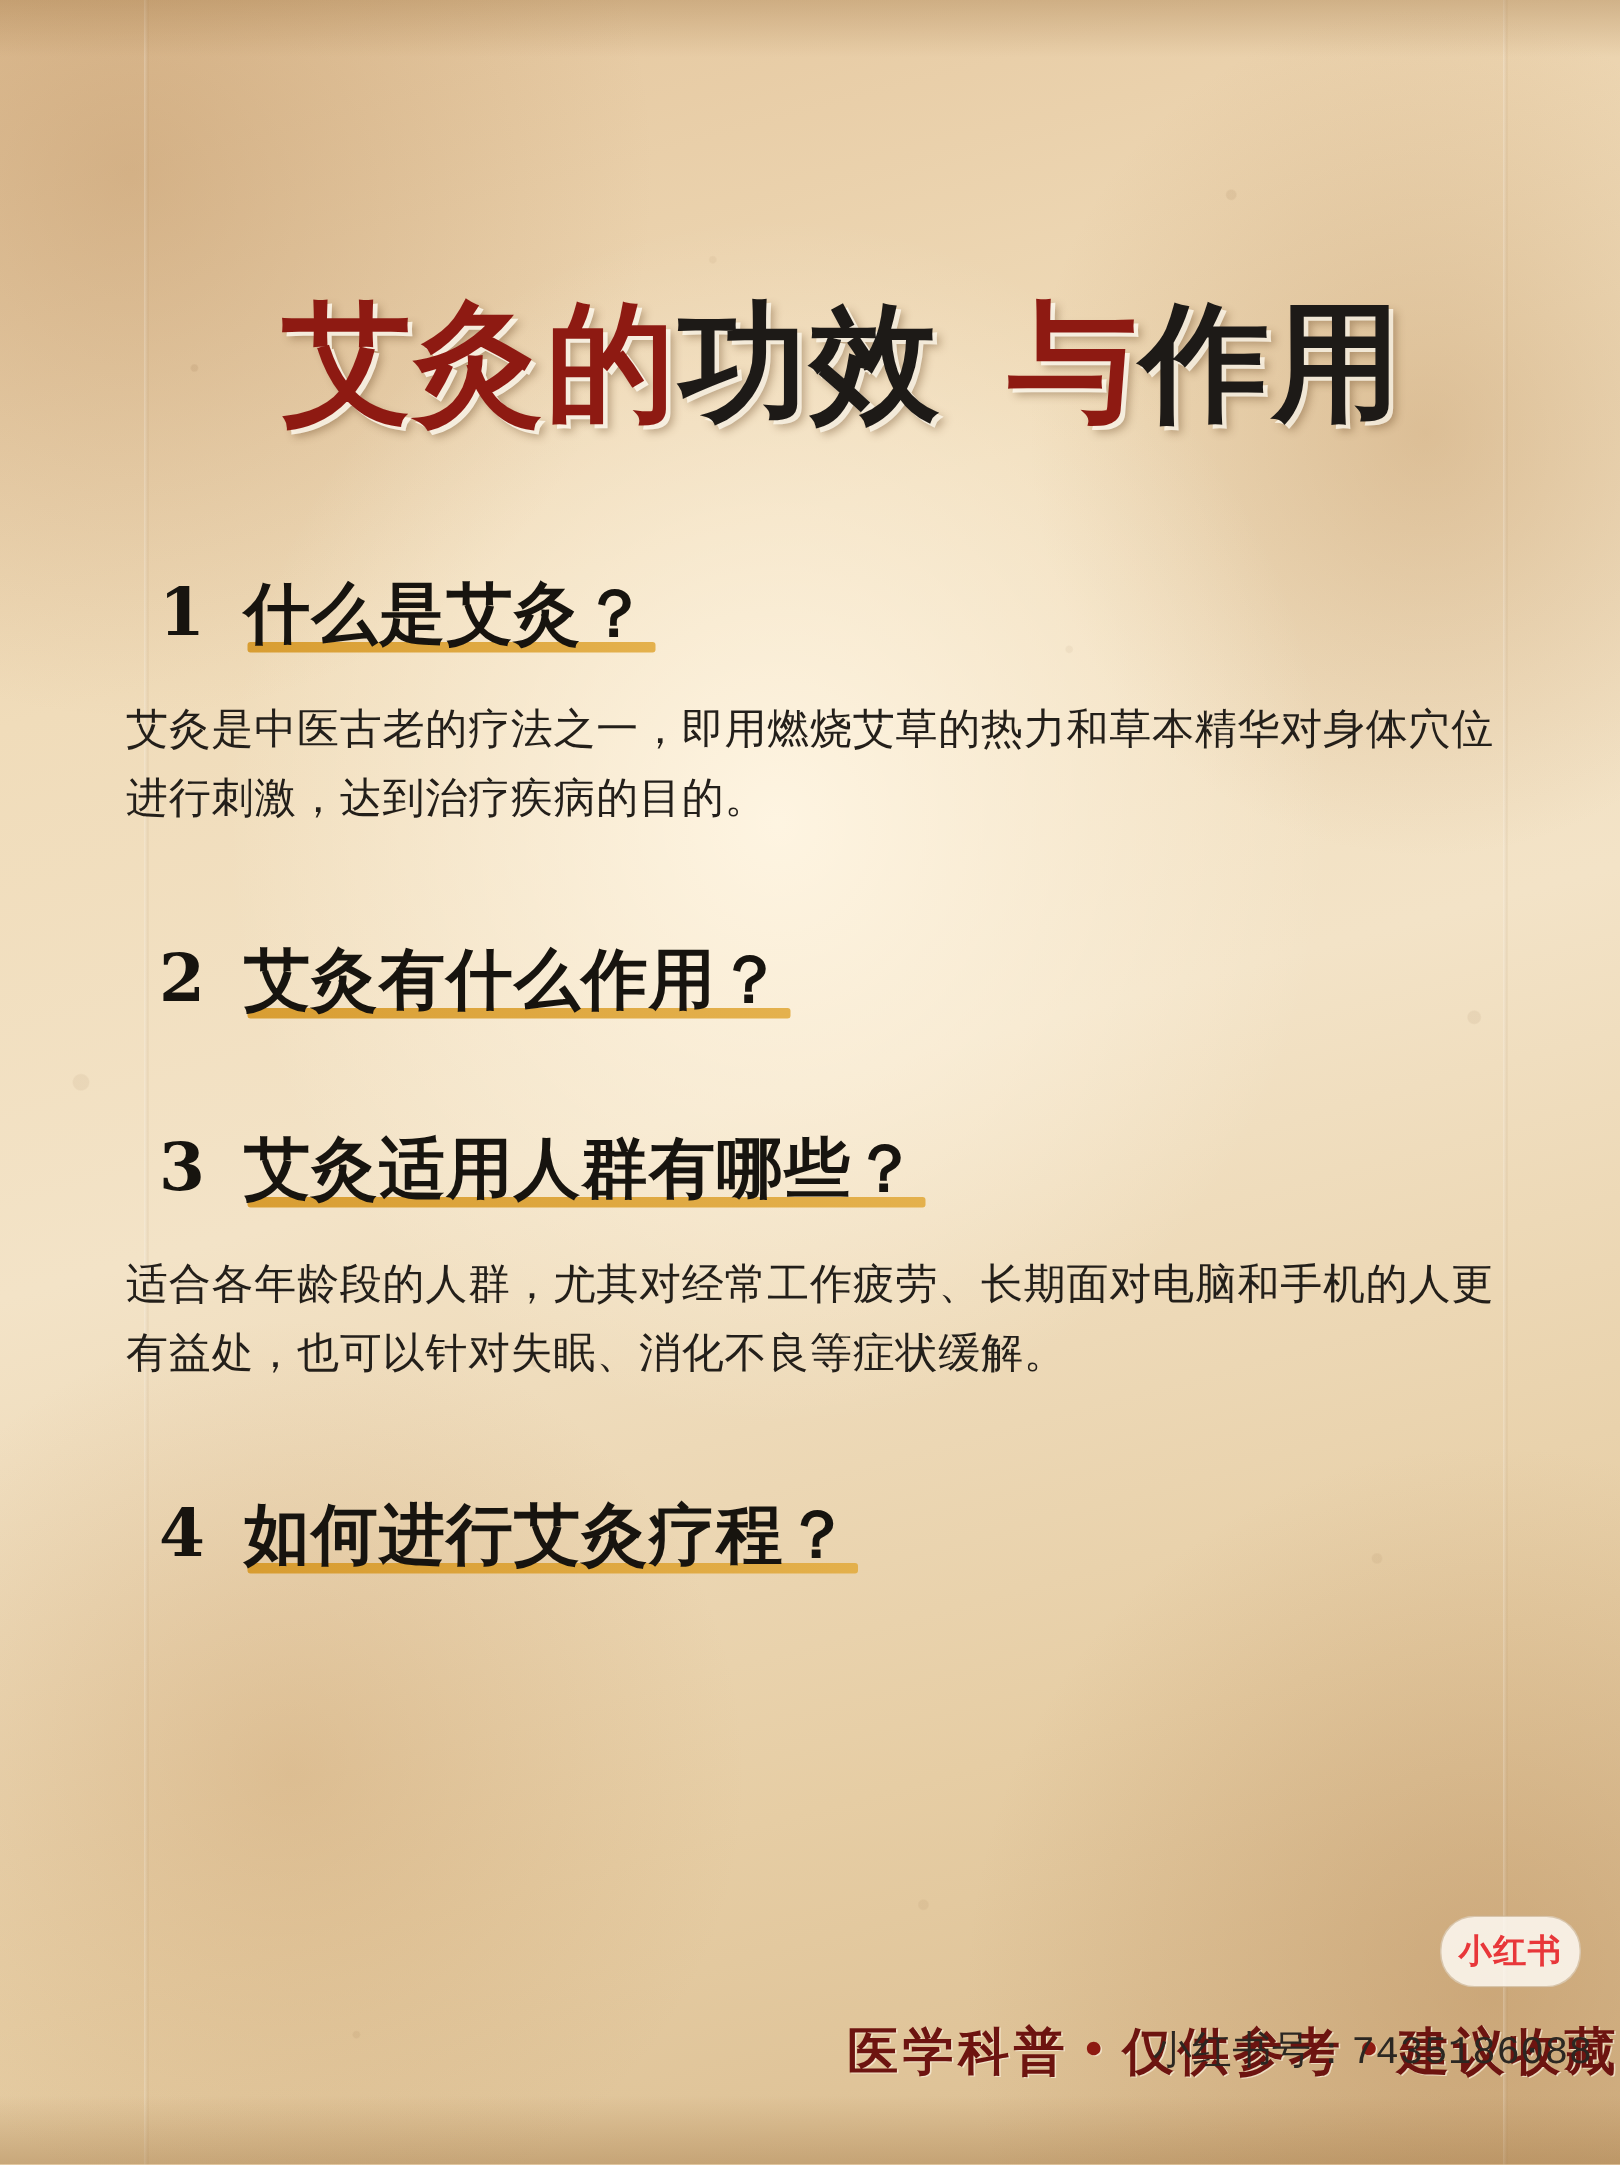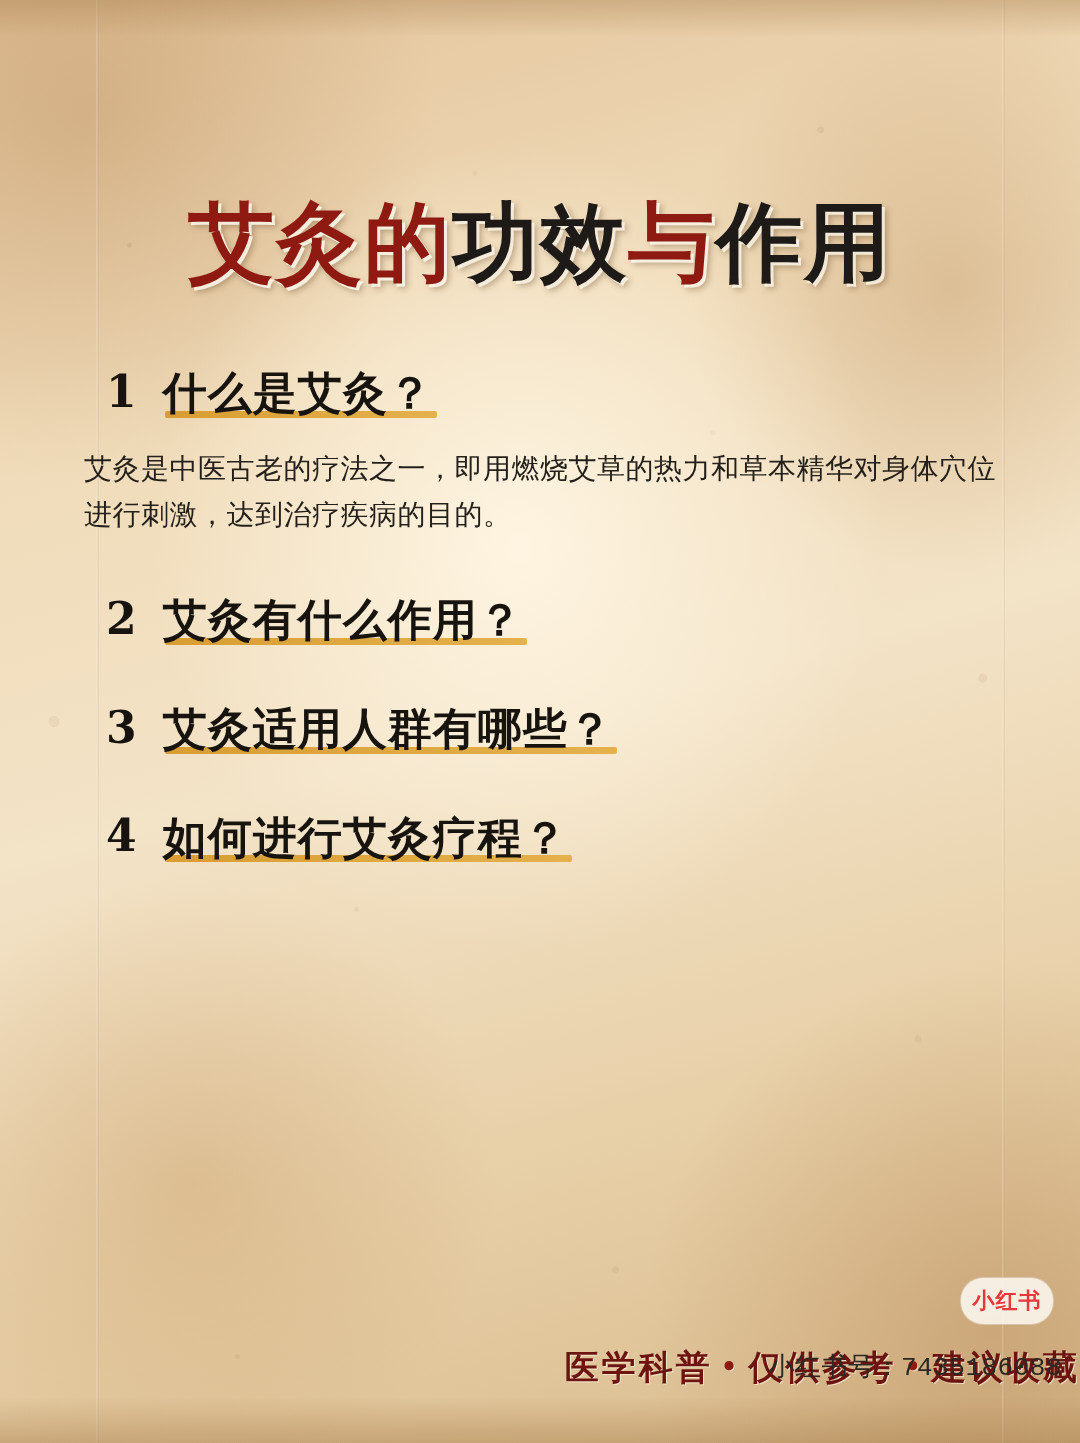--- a/index.html
+++ b/index.html
@@ -79,20 +79,21 @@
     font-family: "DejaVu Serif", "Liberation Serif", serif;
     font-weight: bold;
     font-size: 86px;
     letter-spacing: 2px;
     line-height: 1.08;
     white-space: nowrap;
   }
   .title .t-red {
     color: #8e1a12;
     text-shadow: 3px 3px 0 rgba(255,250,238,0.85), 5px 5px 6px rgba(90,55,20,0.35);
+    margin-left: 44px;
   }
   .title .t-dark {
     color: #1d1a17;
     text-shadow: 3px 3px 0 rgba(255,250,238,0.8), 5px 5px 6px rgba(90,55,20,0.35);
   }
 
   
   .sections { margin-top: 78px; }
   .section { margin-bottom: 56px; }
   .section:last-child { margin-bottom: 0; }
@@ -104,21 +105,21 @@
     padding-left: 28px;
   }
   .sec-num {
     font-family: "DejaVu Serif", "Liberation Serif", serif;
     font-size: 44px;
     font-weight: bold;
     color: #17140f;
     line-height: 1;
     padding-bottom: 6px;
   }
-  .sec-title-wrap { position: relative; display: inline-block; }
+  .sec-title-wrap { position: relative; display: inline-block; margin-top: 17px; }
   .sec-title {
     font-family: "DejaVu Sans", "Liberation Sans", sans-serif;
     font-size: 44px;
     font-weight: bold;
     color: #17140f;
     letter-spacing: 1px;
     line-height: 1.2;
     position: relative;
     z-index: 2;
   }
@@ -234,20 +235,21 @@
       </section>
 
       <section class="section">
         <div class="sec-head">
           <span class="sec-num">3</span>
           <span class="sec-title-wrap">
             <span class="sec-underline"></span>
             <span class="sec-title">艾灸适用人群有哪些？</span>
           </span>
         </div>
+        <p class="sec-body">适合各年龄段的人群，尤其对经常工作疲劳、长期面对电脑和手机的人更有益处，也可以针对失眠、消化不良等症状缓解。</p>
       </section>
 
       <section class="section">
         <div class="sec-head">
           <span class="sec-num">4</span>
           <span class="sec-title-wrap">
             <span class="sec-underline"></span>
             <span class="sec-title">如何进行艾灸疗程？</span>
           </span>
         </div>

